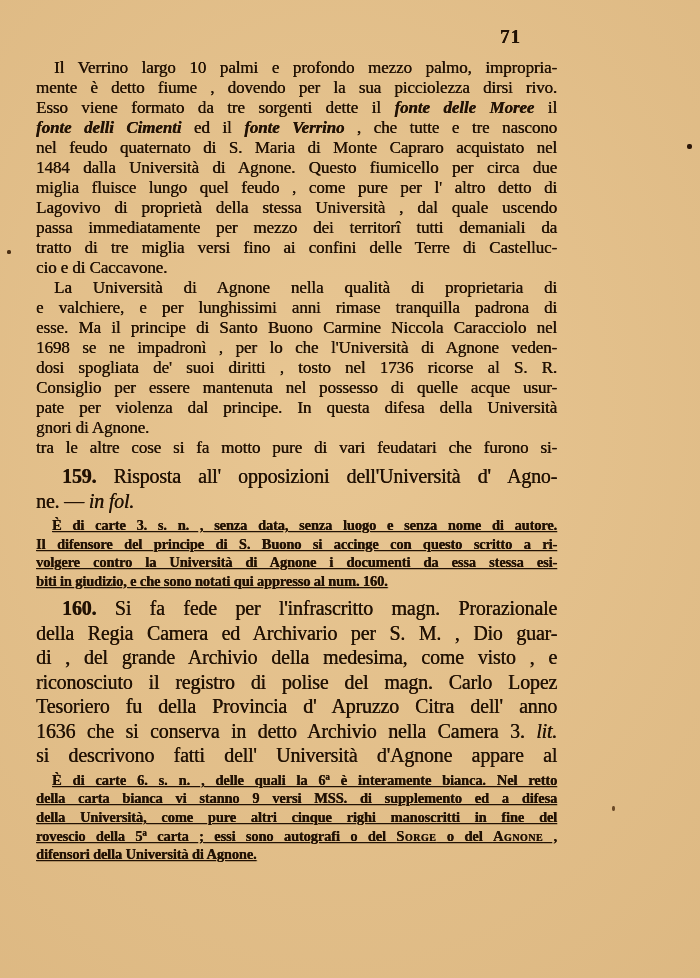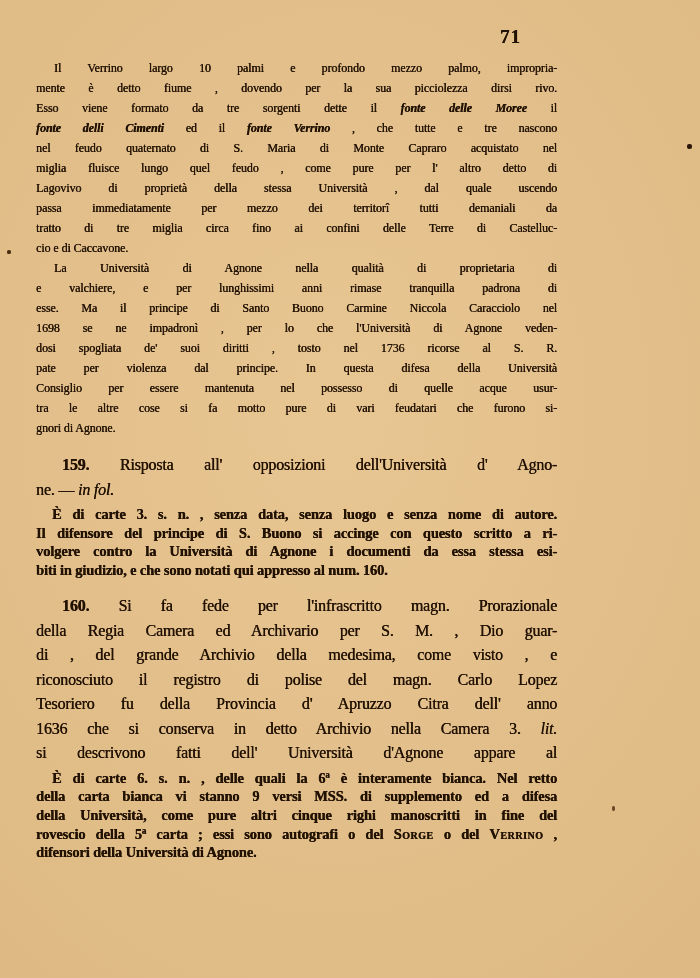--- a/index.html
+++ b/index.html
@@ -33,32 +33,33 @@
     margin-bottom: 10px;
     letter-spacing: 1px;
   }
   .block { margin: 0; }
   .block .line {
     text-align: justify;
     text-align-last: justify;
     white-space: normal;
   }
   .block .line.last { text-align-last: left; }
-  .block.body { font-size: 12px; line-height: 20px; letter-spacing: -0.1px; }
+  .block.body { font-size: 17px; line-height: 20px; letter-spacing: -0.1px; }
   .block.body .line.indent { text-indent: 18px; }
   .block.section {
-    font-size: 16px; line-height: 24.5px;
-    margin-top: 15px; letter-spacing: -0.2px;
+    font-size: 20px; line-height: 24.5px;
+    margin-top: 6px; letter-spacing: -0.2px;
   }
   .block.section .line.indent { text-indent: 26px; }
   .block.note {
     font-size: 14.5px; line-height: 18.6px;
     font-weight: bold;
     margin-top: 3px;
     letter-spacing: -0.15px;
+    text-decoration: underline;
   }
   .block.note .line.indent { text-indent: 16px; }
   .i  { font-style: italic; }
   .b  { font-weight: bold; }
   .bi { font-style: italic; font-weight: bold; }
   .sc { font-variant: small-caps; letter-spacing: 0.5px; }
   .speck { position: absolute; border-radius: 40%; }
 </style>
 </head>
 <body style="--bg: #e3bd85; --ink: #221204;">
@@ -66,36 +67,37 @@
 <div class="page">
   <div class="text-column">
     <div class="pagenum">71</div>
 
   <div class="block body">
         <div class="line indent"><span>Il Verrino largo 10 palmi e profondo mezzo palmo, impropria-</span></div>
         <div class="line"><span>mente è detto fiume , dovendo per la sua picciolezza dirsi rivo.</span></div>
         <div class="line"><span>Esso viene formato da tre sorgenti dette il </span><span class="bi">fonte delle Moree</span><span> il</span></div>
         <div class="line"><span class="bi">fonte delli Cimenti</span><span> ed il </span><span class="bi">fonte Verrino</span><span> , che tutte e tre nascono</span></div>
         <div class="line"><span>nel feudo quaternato di S. Maria di Monte Capraro acquistato nel</span></div>
+        <div class="line"><span>1484 dalla Università di Agnone. Questo fiumicello per circa due</span></div>
         <div class="line"><span>miglia fluisce lungo quel feudo , come pure per l' altro detto di</span></div>
         <div class="line"><span>Lagovivo di proprietà della stessa Università , dal quale uscendo</span></div>
         <div class="line"><span>passa immediatamente per mezzo dei territorî tutti demaniali da</span></div>
-        <div class="line"><span>tratto di tre miglia circa fino ai confini delle Terre di Castelluc-</span></div>
+        <div class="line"><span>tratto di tre miglia versi fino ai confini delle Terre di Castelluc-</span></div>
         <div class="line last"><span>cio e di Caccavone.</span></div>
       </div>
       <div class="block body">
         <div class="line indent"><span>La Università di Agnone nella qualità di proprietaria di</span></div>
         <div class="line"><span>e valchiere, e per lunghissimi anni rimase tranquilla padrona di</span></div>
         <div class="line"><span>esse. Ma il principe di Santo Buono Carmine Niccola Caracciolo nel</span></div>
         <div class="line"><span>1698 se ne impadronì , per lo che l'Università di Agnone veden-</span></div>
         <div class="line"><span>dosi spogliata de' suoi diritti , tosto nel 1736 ricorse al S. R.</span></div>
+        <div class="line"><span>Consiglio per essere mantenuta nel possesso di quelle acque usur-</span></div>
         <div class="line"><span>pate per violenza dal principe. In questa difesa della Università</span></div>
-        <div class="line"><span>Consiglio per essere mantenuta nel possesso di quelle acque usur-</span></div>
+        <div class="line last"><span>gnori di Agnone.</span></div>
         <div class="line"><span>tra le altre cose si fa motto pure di vari feudatari che furono si-</span></div>
-        <div class="line last"><span>gnori di Agnone.</span></div>
       </div>
       <div class="block section">
         <div class="line indent"><span class="b">159.</span><span> Risposta all' opposizioni dell'Università d' Agno-</span></div>
         <div class="line last"><span>ne. — </span><span class="i">in fol.</span></div>
       </div>
       <div class="block note">
         <div class="line indent"><span>È di carte 3. s. n. , senza data, senza luogo e senza nome di autore.</span></div>
         <div class="line"><span>Il difensore del principe di S. Buono si accinge con questo scritto a ri-</span></div>
         <div class="line"><span>volgere contro la Università di Agnone i documenti da essa stessa esi-</span></div>
         <div class="line last"><span>biti in giudizio, e che sono notati qui appresso al num. 160.</span></div>
@@ -106,21 +108,21 @@
         <div class="line"><span>di , del grande Archivio della medesima, come visto , e</span></div>
         <div class="line"><span>riconosciuto il registro di polise del magn. Carlo Lopez</span></div>
         <div class="line"><span>Tesoriero fu della Provincia d' Apruzzo Citra dell' anno</span></div>
         <div class="line"><span>1636 che si conserva in detto Archivio nella Camera 3. </span><span class="i">lit.</span></div>
         <div class="line"><span>si descrivono fatti dell' Università d'Agnone appare al</span></div>
       </div>
       <div class="block note">
         <div class="line indent"><span>È di carte 6. s. n. , delle quali la 6ª è interamente bianca. Nel retto</span></div>
         <div class="line"><span>della carta bianca vi stanno 9 versi MSS. di supplemento ed a difesa</span></div>
         <div class="line"><span>della Università, come pure altri cinque righi manoscritti in fine del</span></div>
-        <div class="line"><span>rovescio della 5ª carta ; essi sono autografi o del </span><span class="sc">Sorge</span><span> o del </span><span class="sc">Verrino</span><span> ,</span></div>
+        <div class="line"><span>rovescio della 5ª carta ; essi sono autografi o del </span><span class="sc">Sorge</span><span> o del </span><span class="sc">Agnone</span><span> ,</span></div>
         <div class="line last"><span>difensori della Università di Agnone.</span></div>
       </div>
     </div>
 
 <div class="speck" style="left: 687px; top: 144px; width: 5px; height: 5px; background: rgb(43, 22, 8);"></div>
     <div class="speck" style="left: 7px; top: 250px; width: 4px; height: 4px; background: rgb(74, 47, 20);"></div>
     <div class="speck" style="left: 612px; top: 806px; width: 3px; height: 5px; background: rgb(107, 74, 40);"></div>
   </div>
 
 </body></html>

